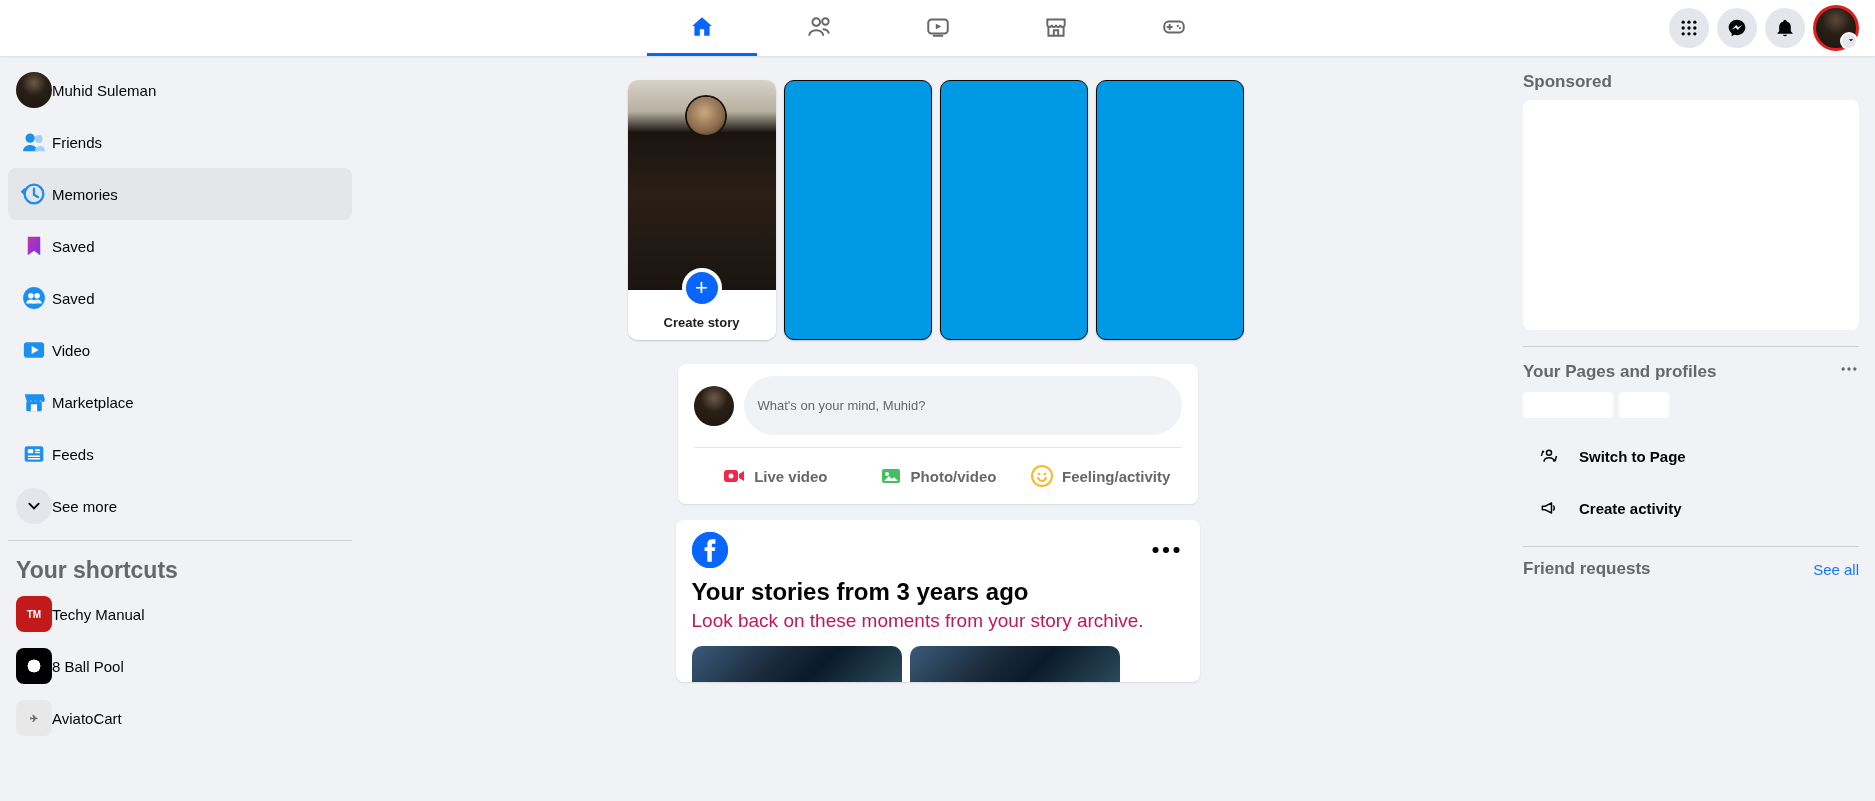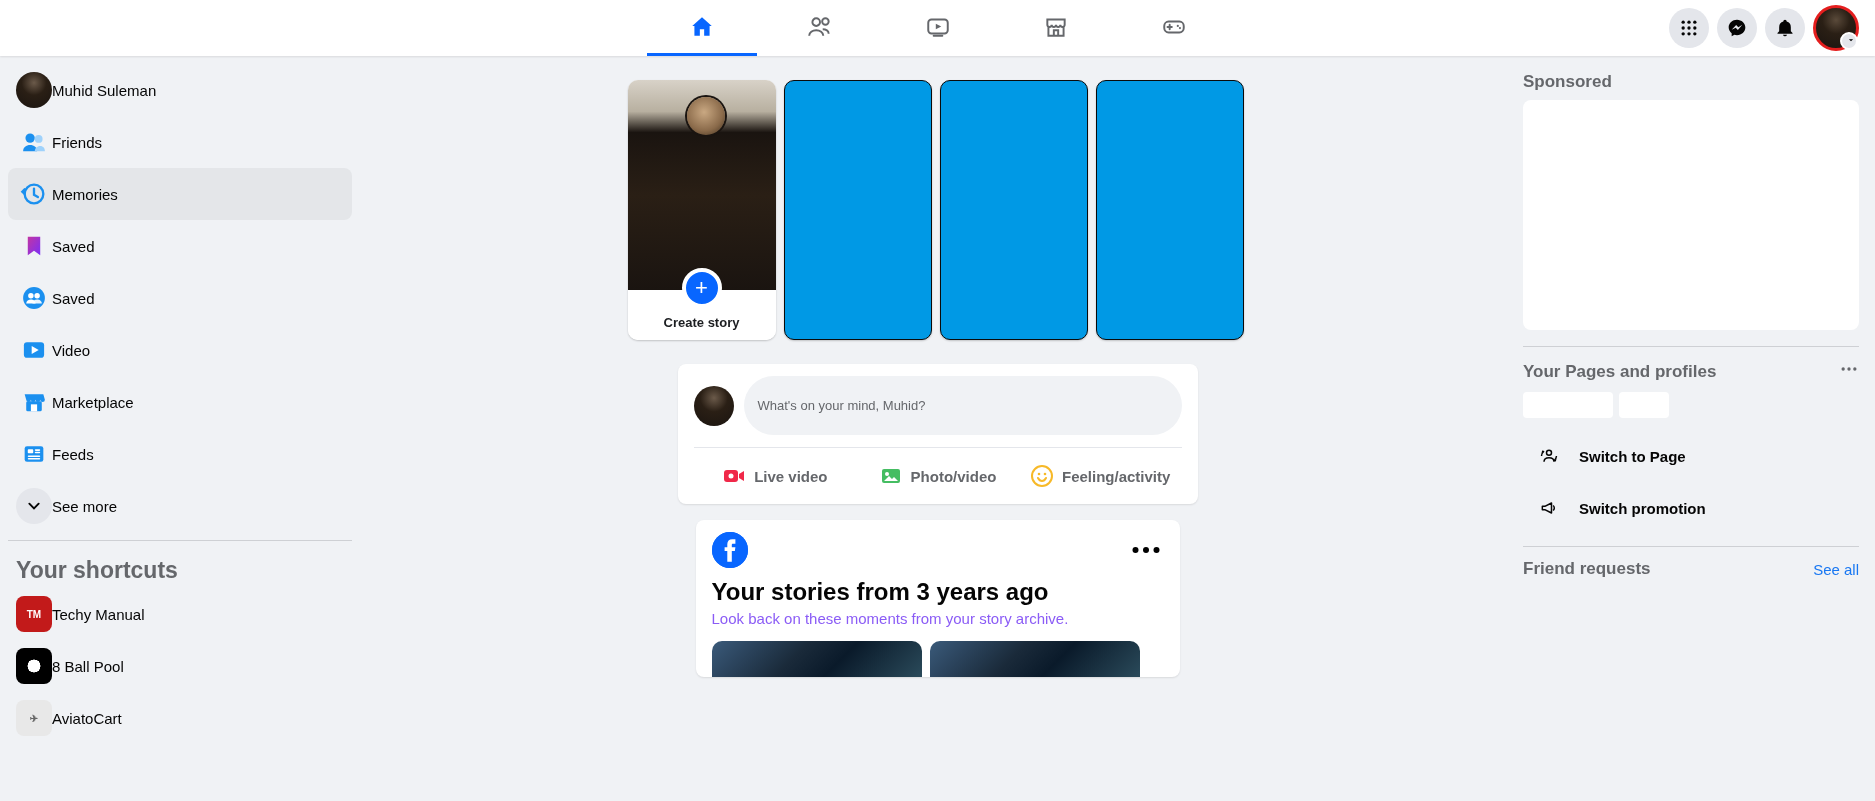--- a/index.html
+++ b/index.html
@@ -155,32 +155,32 @@
     padding: 22px 14px; color: #65676b; font-size: 13px; cursor: pointer;
   }
   .composer-row { display: flex; padding-top: 8px; }
   .composer-btn {
     flex: 1; display: flex; align-items: center; justify-content: center; gap: 8px;
     padding: 8px 0; border-radius: 6px; color: #65676b; font-size: 15px; font-weight: 600; cursor: pointer;
   }
   .composer-btn svg { width: 24px; height: 24px; }
 
   .feed-card {
-    width: 484px; background: #fff; border-radius: 8px;
+    width: 524px; background: #fff; border-radius: 8px;
     box-shadow: 0 1px 2px rgba(0,0,0,.1); padding: 12px 16px 0;
   }
   .feed-head { display: flex; align-items: center; justify-content: space-between; margin-bottom: 10px; }
   .fb-logo-round {
     width: 36px; height: 36px; border-radius: 50%; background: #0866ff;
     display: flex; align-items: center; justify-content: center;
   }
   .fb-logo-round svg { width: 36px; height: 36px; }
   .feed-menu { width: 36px; height: 36px; display: flex; align-items: center; justify-content: center; border-radius: 50%; cursor: pointer; }
   .feed-title { font-size: 24px; font-weight: 700; color: #050505; margin-bottom: 4px; }
-  .feed-sub { font-size: 15px; color: #8b5cf6; margin-bottom: 14px; }
+  .feed-sub { font-size: 19px; color: #be185d; margin-bottom: 14px; }
   .feed-body { display: flex; gap: 8px; }
   .feed-thumb { width: 210px; height: 36px; border-radius: 10px 10px 0 0;
     background: linear-gradient(135deg, #3a5a7a 0%, #1a2a3a 40%, #0a1a2a 60%, #2a4a5a 100%);
   }
 
   
   .right-heading { font-size: 17px; font-weight: 600; color: #65676b; margin-bottom: 8px; display: flex; justify-content: space-between; align-items: center; }
   .sponsored-box { background: #fff; height: 230px; border-radius: 8px; margin-bottom: 16px; }
   .right-divider { height: 1px; background: #ced0d4; margin: 12px 0; }
   .pp-row { display: flex; gap: 6px; margin-bottom: 12px; }
@@ -491,21 +491,21 @@
           </svg>
       </div>
       <span>Switch to Page</span>
     </div>
     <div class="right-link-item">
       <div class="ic">
         <svg viewBox="0 0 24 24">
             <path d="M4 10v4h3l8 4V6l-8 4H4zM17 9a4 4 0 010 6" fill="none" stroke="#050505" stroke-width="1.8" stroke-linejoin="round"></path>
           </svg>
       </div>
-      <span>Switch promotion</span>
+      <span>Create activity</span>
     </div>
 
     <div class="right-divider"></div>
 
     <div class="right-heading">
       <span>Friend requests</span>
       <span class="see-all">See all</span>
     </div>
   </div>
 

